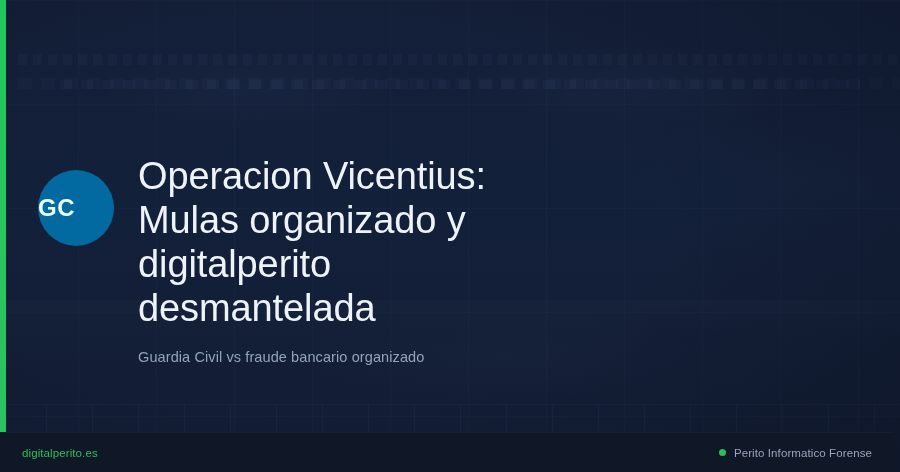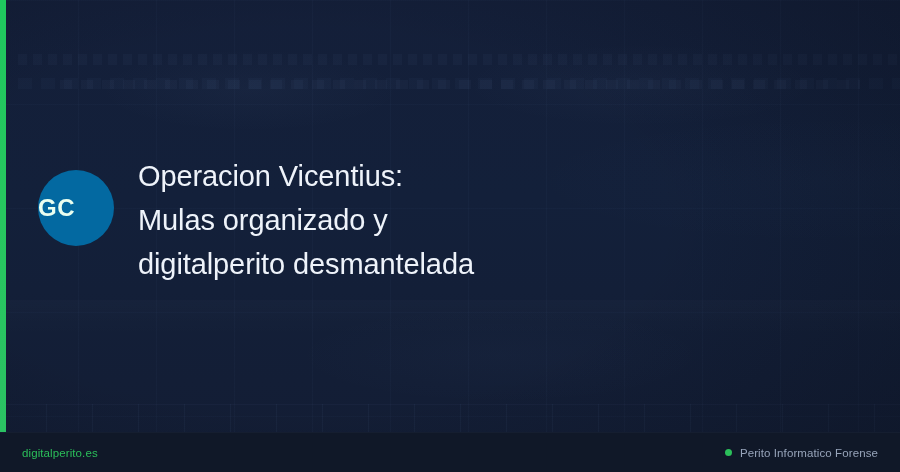--- a/index.html
+++ b/index.html
@@ -151,41 +151,41 @@
   }
 
   .text-col {
     flex: 1 1 auto;
     min-width: 0;
     padding-top: 2px;
   }
 
   .title {
     color: #eef3fa;
-    font-size: 29px;
+    font-size: 38px;
     line-height: 44px;
     font-weight: 400;
     letter-spacing: -0.1px;
     max-width: 430px;
     margin: 0;
   }
 
   .subtitle {
     margin: 17px 0 0 0;
     color: #93a3bd;
     font-size: 14.5px;
     line-height: 20px;
     font-weight: 400;
     letter-spacing: .1px;
   }
 
   
   .footer {
     position: absolute;
-    left: 0; right: 0; bottom: 0;
+    left: 0; right: 6px; bottom: 0;
     height: 40px;
     background: #101828;
     display: flex;
     align-items: center;
     justify-content: space-between;
     padding: 0 22px;
     box-sizing: border-box;
     border-top: 1px solid rgba(120,160,215,0.05);
   }
   .brand {
@@ -233,20 +233,21 @@
     <div class="avatar">
       <span>GC</span>
     </div>
 
     <div class="text-col">
       <h1 class="title">
         <span>Operacion Vicentius:</span><br>
         <span>Mulas organizado y</span><br>
         <span>digitalperito desmantelada</span>
       </h1>
+      <p class="subtitle">Guardia Civil vs fraude bancario organizado</p>
     </div>
 
   </div>
 
   <div class="footer">
     <span class="brand">digitalperito.es</span>
     <div class="badge">
       <span class="badge-dot"></span>
       <span class="badge-label">Perito Informatico Forense</span>
     </div>

